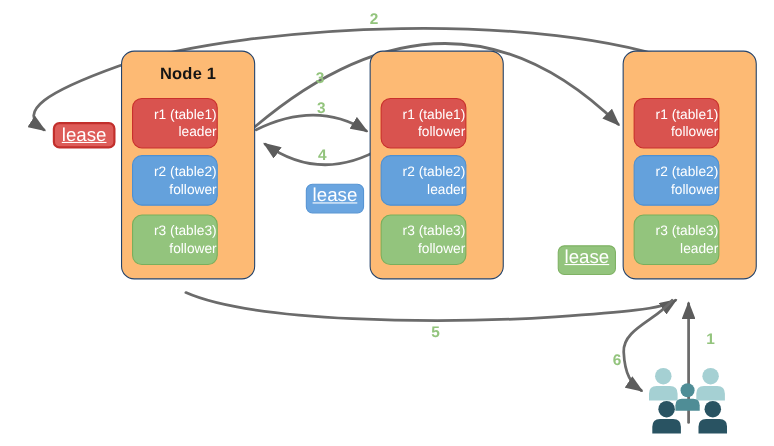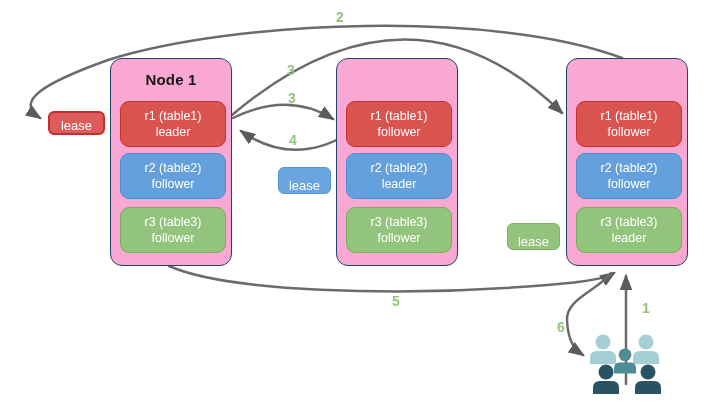--- a/index.html
+++ b/index.html
@@ -2,40 +2,40 @@
 <html><head>
 <meta charset="utf-8">
 <style>
   html,body{margin:0;padding:0;background:#ffffff;}
   .stage{
     position:relative;width:704px;height:405px;background:#ffffff;overflow:hidden;
     font-family:"Liberation Sans",sans-serif;
   }
   .arrows{position:absolute;left:0;top:0;pointer-events:none;}
   .node{
-    position:absolute;top:58px;width:122px;height:208px;background:#f9a8d4;
+    position:absolute;top:46px;width:122px;height:208px;background:#fdba74;
     border:1.5px solid #24436b;border-radius:12px;box-sizing:border-box;
   }
   .node-1{left:110px}.node-2{left:336px}.node-3{left:566px}
   .node-title{
     position:absolute;left:0;top:12px;width:100%;text-align:center;
     font-weight:bold;font-size:15px;color:#151515;letter-spacing:.2px;
   }
   .replica{
-    position:absolute;left:9px;width:106px;height:46px;border-radius:9px;
-    color:#fff;font-size:12.5px;text-align:center;box-sizing:border-box;
+    position:absolute;left:9px;width:78px;height:46px;border-radius:9px;
+    color:#fff;font-size:12.5px;text-align:right;box-sizing:border-box;
     display:flex;flex-direction:column;justify-content:center;line-height:1.32;
   }
   .pos-1{top:42px}.pos-2{top:94px}.pos-3{top:148px}
   .red{background:#d9534f;border:1.5px solid #c9302c}
   .blue{background:#64a1dc;border:1.5px solid #4d90d2}
   .green{background:#93c47d;border:1.5px solid #79af5c}
   .lease{
-    position:absolute;border-radius:6px;color:#fff;font-size:13px;
-    display:flex;align-items:flex-end;justify-content:center;box-sizing:border-box;
+    position:absolute;border-radius:6px;color:#fff;font-size:17px;
+    display:flex;align-items:flex-start;justify-content:center;box-sizing:border-box;text-decoration:underline;
   }
   .lease-red{left:48px;top:111px;width:57px;height:24px;background:#dd5c59;border:2px solid #c22f2c;}
   .lease-blue{left:278px;top:167px;width:53px;height:27px;background:#6aa5e0;border:1.5px solid #5795d4;}
   .lease-green{left:507px;top:223px;width:53px;height:27px;background:#93c47d;border:1.5px solid #7fb264;}
   .step{
     position:absolute;color:#93c47d;font-weight:bold;font-size:14px;width:12px;text-align:center;
   }
   .step-1{left:640px;top:300px}
   .step-2{left:334px;top:9px}
   .step-3a{left:285px;top:62px}

